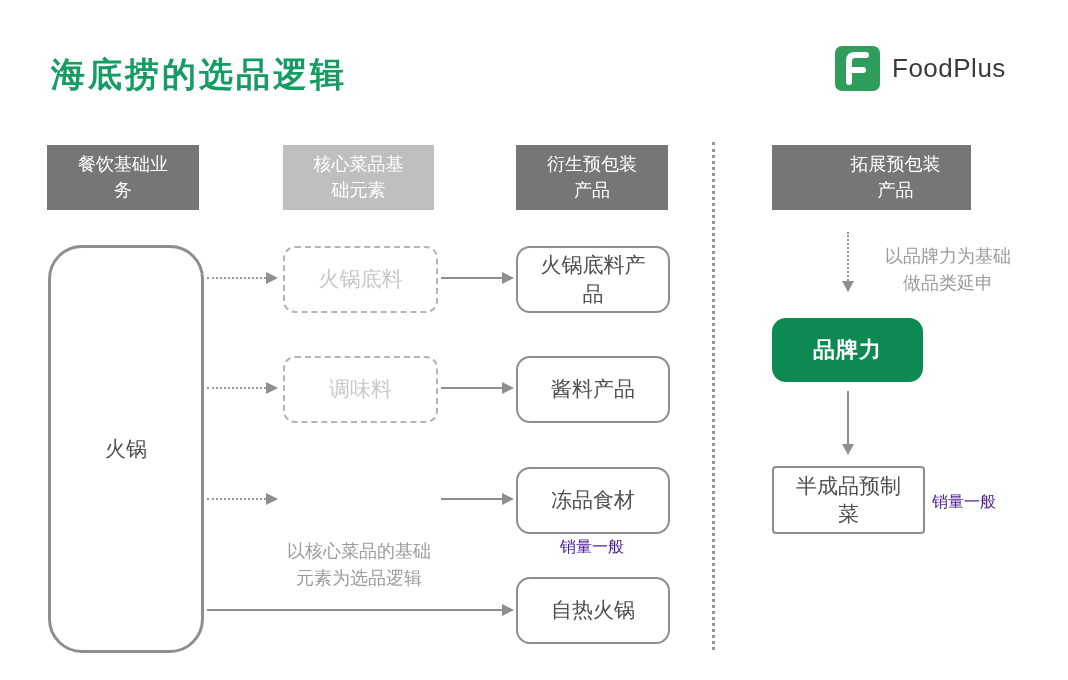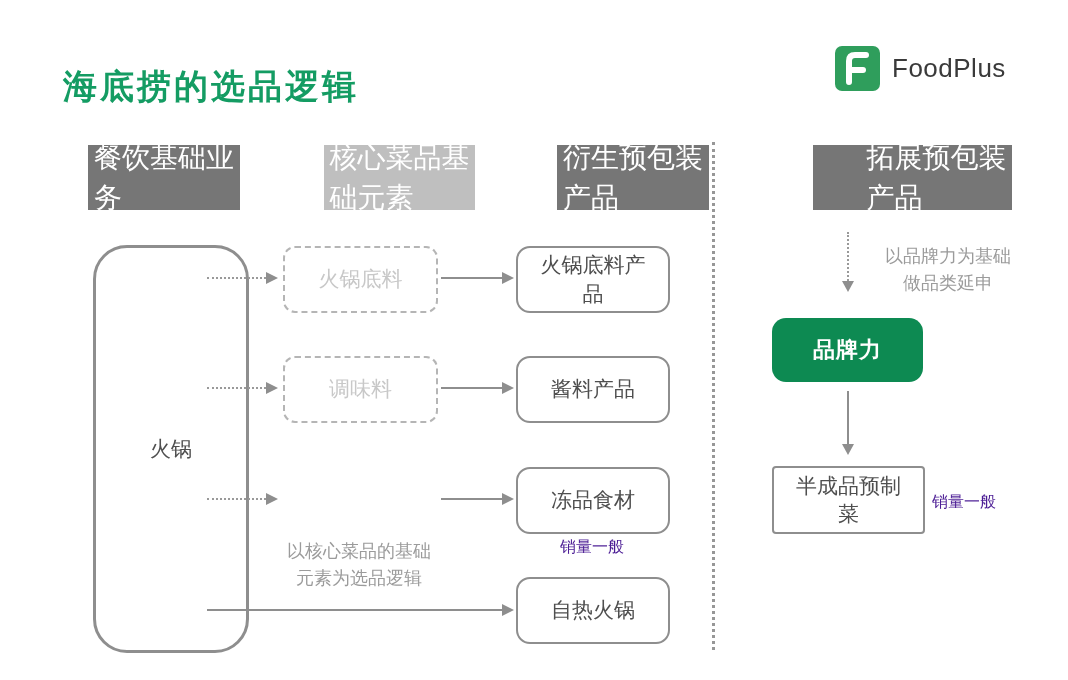--- a/index.html
+++ b/index.html
@@ -4,42 +4,41 @@
 <style>
   html,body{margin:0;padding:0;background:#ffffff;}
   .canvas{
     position:relative;width:1068px;height:680px;background:#fff;overflow:hidden;
     font-family:"Liberation Sans","DejaVu Sans",sans-serif;
   }
   .abs{position:absolute;}
 
   
   .title{
-    margin:16px;font-size:34px;font-weight:bold;letter-spacing:3px;
+    margin:4px;font-size:34px;font-weight:bold;letter-spacing:3px;
     color:var(--title-green,#149c63);
   }
   .brand{display:flex;align-items:center;gap:12px;}
   .brand-text{font-size:26px;color:#3a3a3a;letter-spacing:0.5px;}
 
   
   .col-header{
-    display:flex;align-items:center;justify-content:center;text-align:left;
-    color:#ffffff;font-size:28px;line-height:1.4;white-space:pre-line;
+    display:flex;align-items:center;justify-content:center;text-align:center;
+    color:#ffffff;font-size:18px;line-height:1.4;white-space:pre-line;
     background:var(--header-dark,#767676);
-    margin-left:41px;
   }
   .col-header.light{background:var(--header-light,#bfbfbf);}
 
   
   .node{
     display:flex;align-items:center;justify-content:center;text-align:center;
     border:2px solid #8e8e8e;border-radius:14px;background:#fff;
     color:#4f4f4f;font-size:21px;line-height:1.35;white-space:pre-line;
   }
-  .node.big{border-radius:34px;border-width:3px;margin-left:45px;}
+  .node.big{border-radius:34px;border-width:3px;}
   .node.dashed{
     border:2px dashed #b5b5b5;border-radius:12px;color:#c8c8c8;
   }
   .node.green{
     background:var(--node-green,#0d8a52);border:none;color:#fff;
     font-weight:bold;font-size:22px;letter-spacing:1px;
   }
 
   
   .caption{

